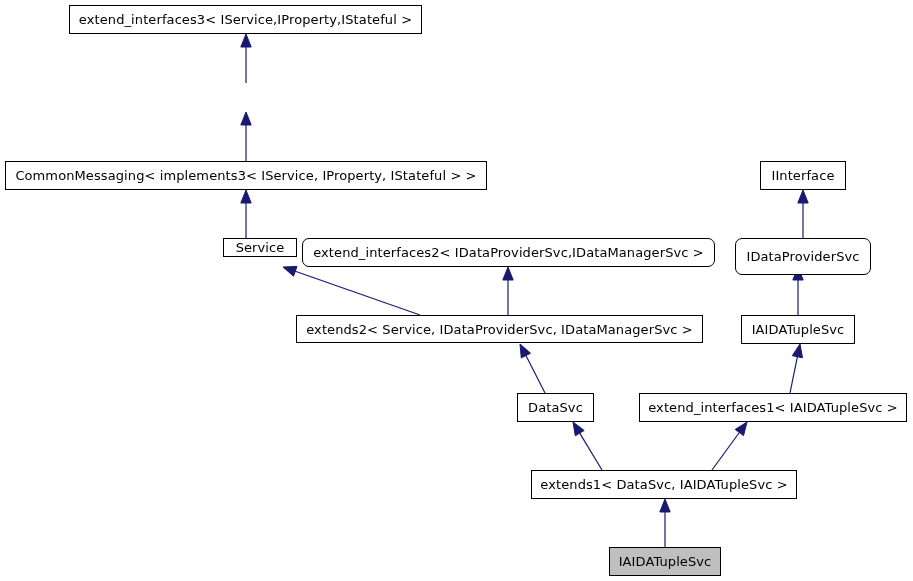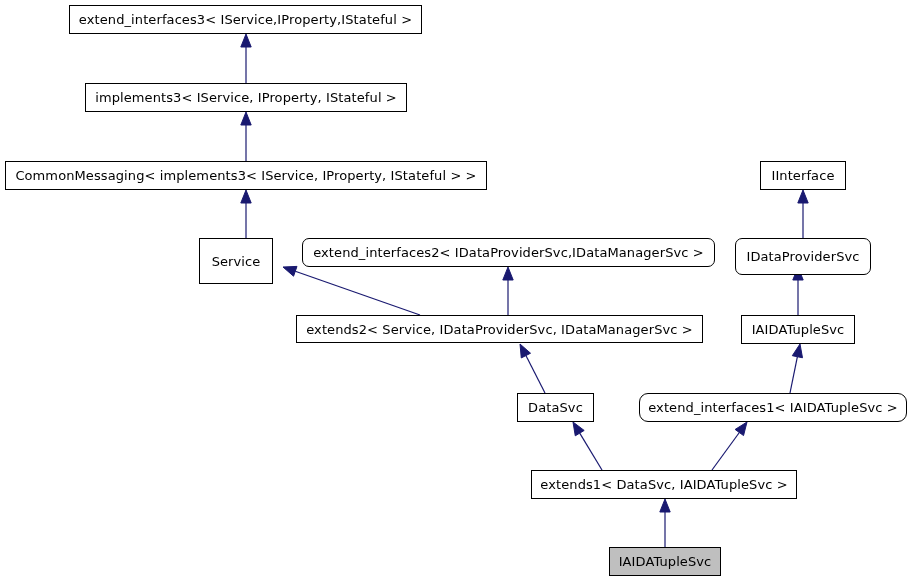--- a/index.html
+++ b/index.html
@@ -76,33 +76,30 @@
       <line x1="712" y1="470" x2="739.3407619531573" y2="432.5040978928129" stroke="#191970" stroke-width="1.2"></line>
       <polygon points="747,422 743.5424011102825,435.56779311155003 735.1391227960321,429.4404026740758" fill="#191970" stroke="#191970" stroke-width="1"></polygon>
       <line x1="665" y1="547" x2="665" y2="512" stroke="#191970" stroke-width="1.2"></line>
       <polygon points="665,499 670.2,512 659.8,512" fill="#191970" stroke="#191970" stroke-width="1"></polygon>
     </svg>
 
   <div class="node" style="left:69px; top:5px; width:353px; height:29px;">
     <span class="node-label">extend_interfaces3&lt; IService,IProperty,IStateful &gt;</span>
   </div>
 
-  <div class="node" style="left:85px; top:83px; width:322px; height:29px;">
-    <span class="node-label">implements3&lt; IService, IProperty, IStateful &gt;</span>
-  </div>
 
   <div class="node" style="left:5px; top:161px; width:482px; height:29px;">
     <span class="node-label">CommonMessaging&lt; implements3&lt; IService, IProperty, IStateful &gt; &gt;</span>
   </div>
 
   <div class="node" style="left:760px; top:161px; width:86px; height:29px;">
     <span class="node-label">IInterface</span>
   </div>
 
-  <div class="node" style="left:199px; top:238px; width:74px; height:46px;">
+  <div class="node" style="left:223px; top:238px; width:74px; height:19px;">
     <span class="node-label">Service</span>
   </div>
 
   <div class="node" style="left:302px; top:238px; width:413px; height:29px;border-radius:7px;">
     <span class="node-label">extend_interfaces2&lt; IDataProviderSvc,IDataManagerSvc &gt;</span>
   </div>
 
   <div class="node" style="left:735px; top:238px; width:136px; height:37px;border-radius:7px;">
     <span class="node-label">IDataProviderSvc</span>
   </div>
@@ -112,21 +109,21 @@
   </div>
 
   <div class="node" style="left:741px; top:315px; width:114px; height:29px;">
     <span class="node-label">IAIDATupleSvc</span>
   </div>
 
   <div class="node" style="left:517px; top:393px; width:77px; height:29px;">
     <span class="node-label">DataSvc</span>
   </div>
 
-  <div class="node" style="left:639px; top:393px; width:268px; height:29px;border-radius:9px;">
+  <div class="node" style="left:639px; top:393px; width:268px; height:29px;">
     <span class="node-label">extend_interfaces1&lt; IAIDATupleSvc &gt;</span>
   </div>
 
   <div class="node" style="left:531px; top:470px; width:266px; height:29px;">
     <span class="node-label">extends1&lt; DataSvc, IAIDATupleSvc &gt;</span>
   </div>
 
   <div class="node highlight" style="left:609px; top:547px; width:112px; height:29px;">
     <span class="node-label">IAIDATupleSvc</span>
   </div>

